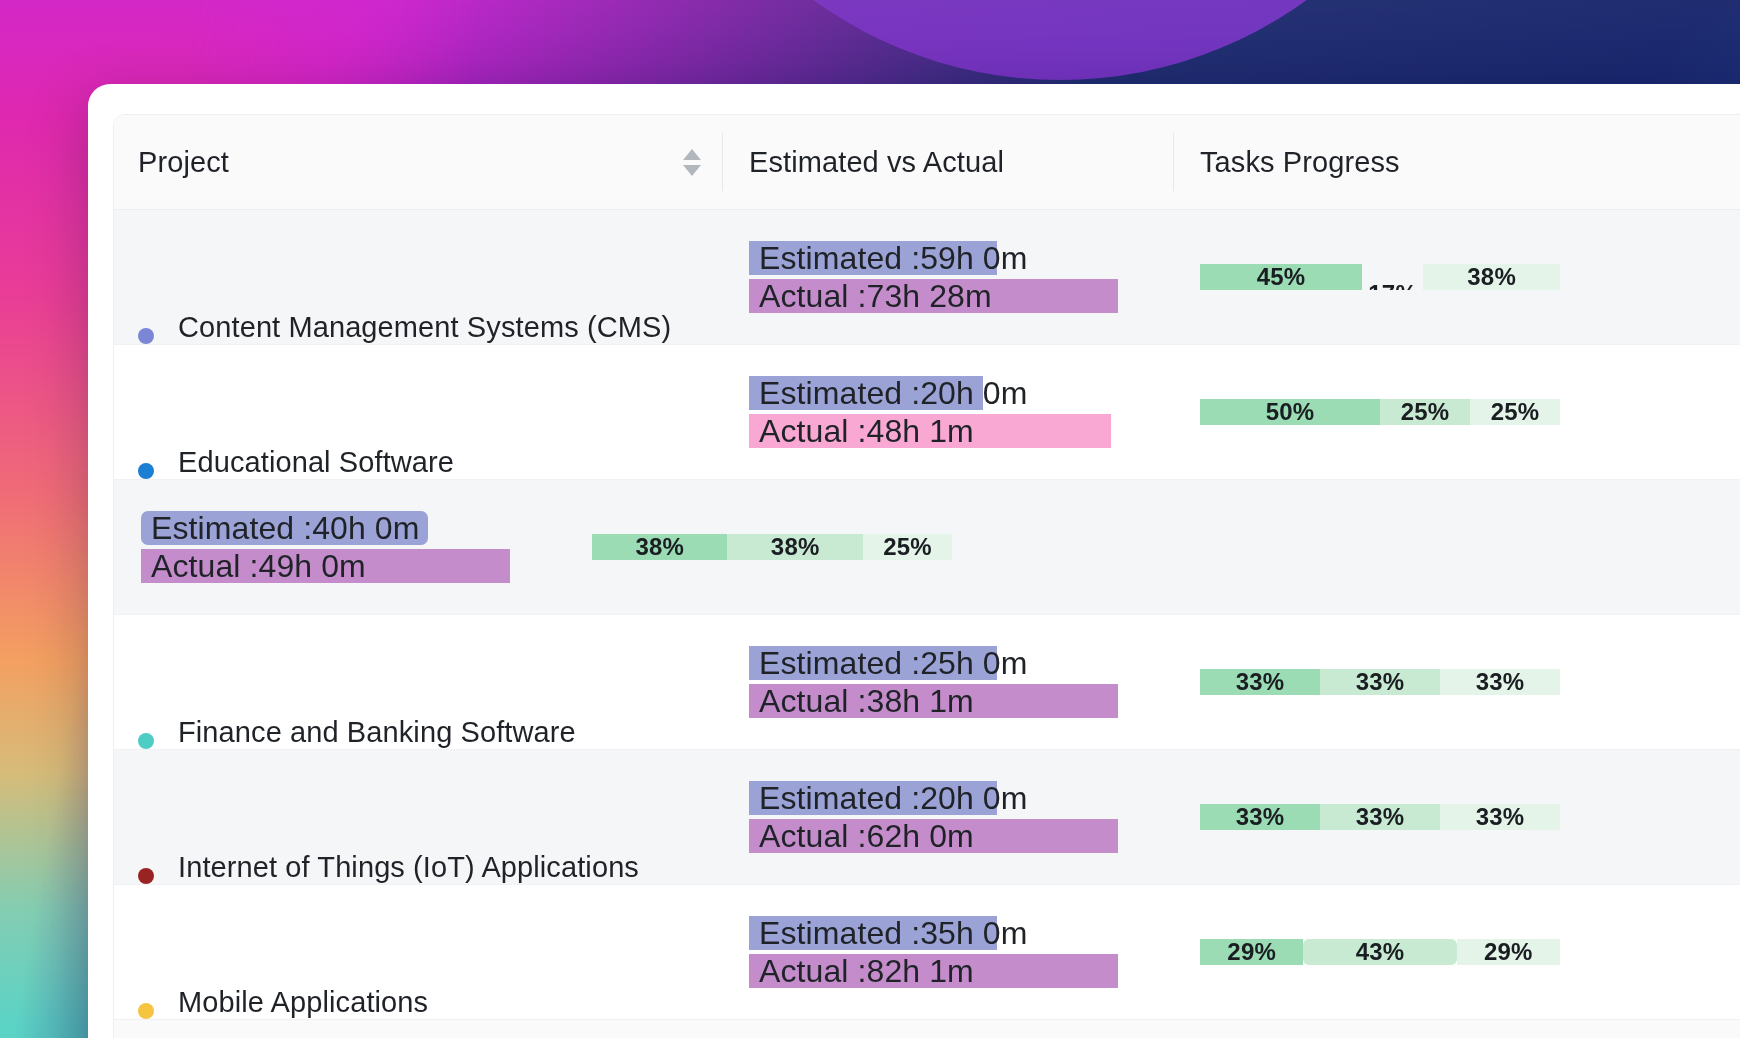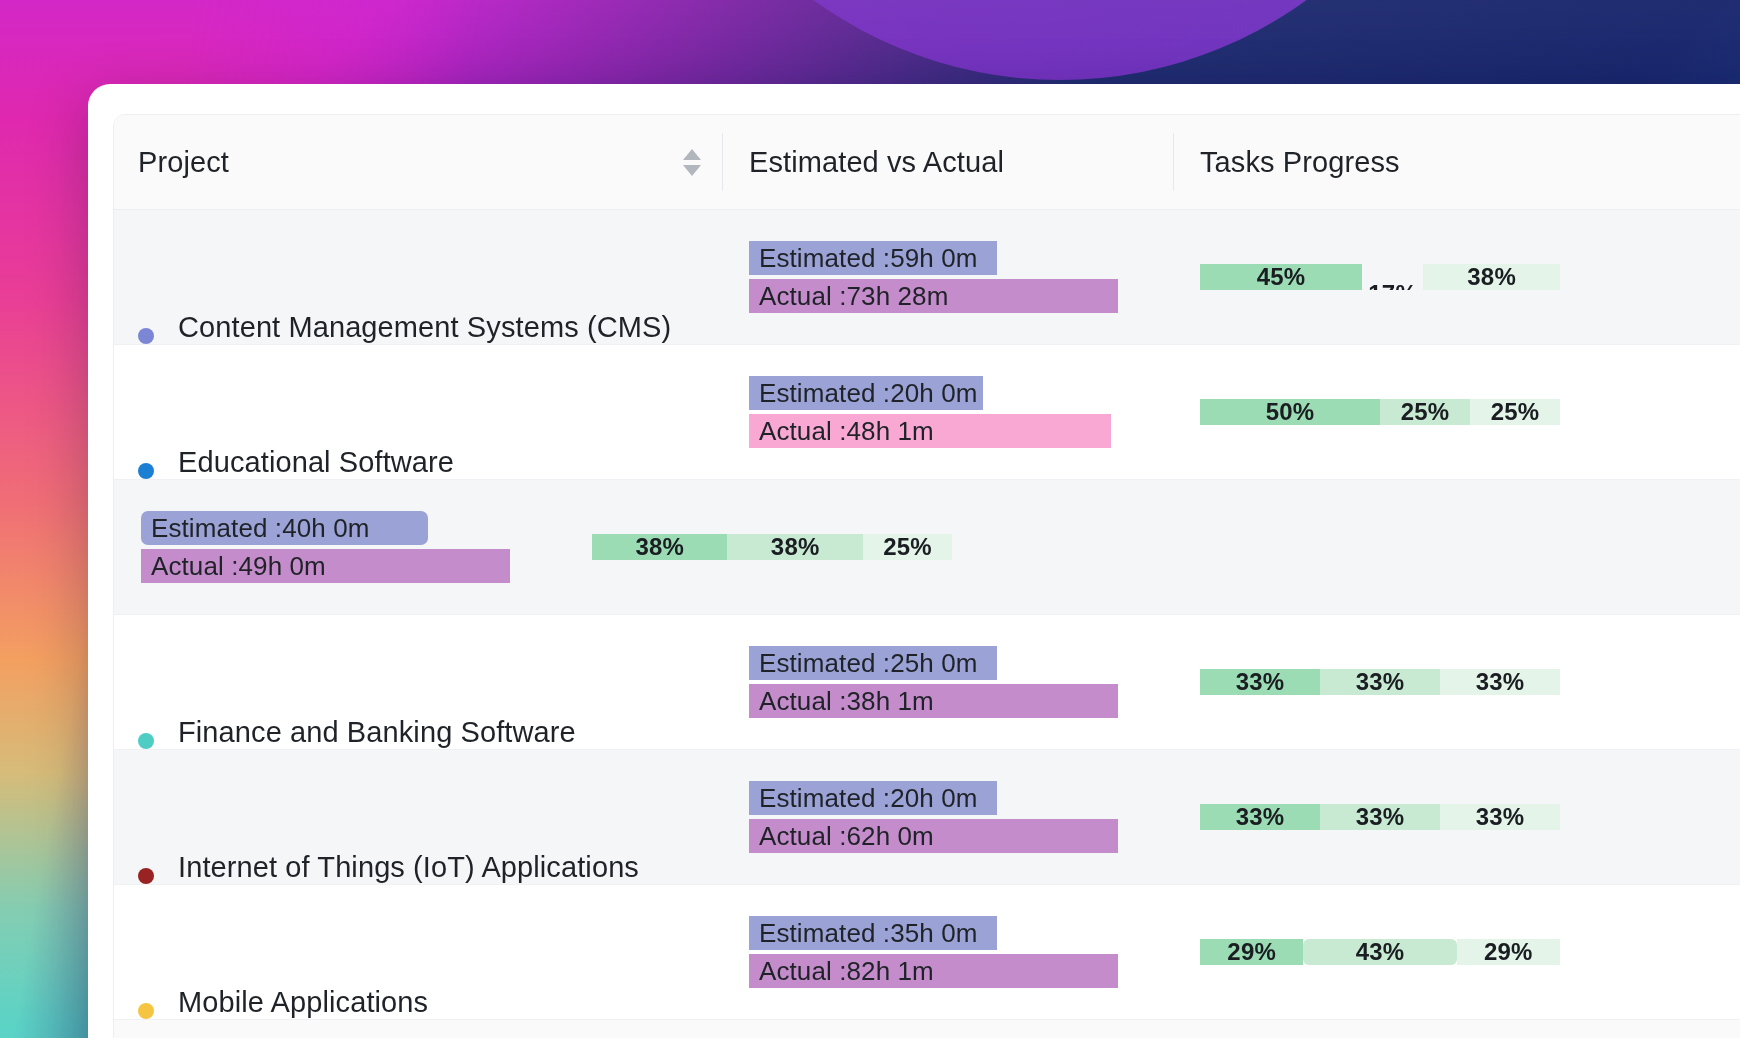--- a/index.html
+++ b/index.html
@@ -114,21 +114,21 @@
     overflow:hidden; text-overflow:ellipsis; letter-spacing:0.1px;
   }
 
   .cell-bars {
     width:450px; padding-left:26px; height:100%;
     display:flex; flex-direction:column; justify-content:center; gap:4px;
     position:relative; overflow:visible;
   }
   .bar {
     height:34px; display:flex; align-items:center;
-    font-size:26px; color:#1f2328; padding-left:10px;
+    font-size:32px; color:#1f2328; padding-left:10px;
     white-space:nowrap; letter-spacing:0.1px;
   }
   .bar-est { background:#9aa2d6; }
   .bar-act { background:#c48ccb; }
 
   .cell-progress {
     flex:1; height:100%; display:flex; align-items:center; padding-left:26px;
   }
   .progress {
     display:flex; height:26px; width:360px; overflow:hidden;

